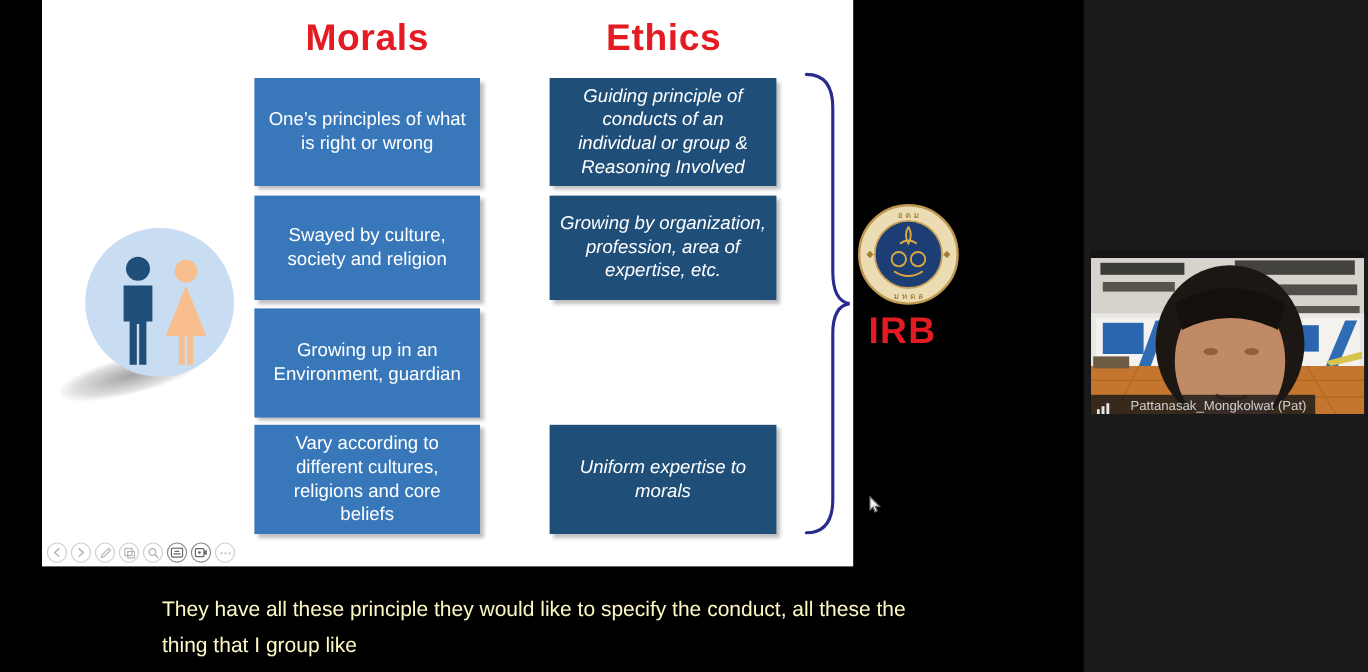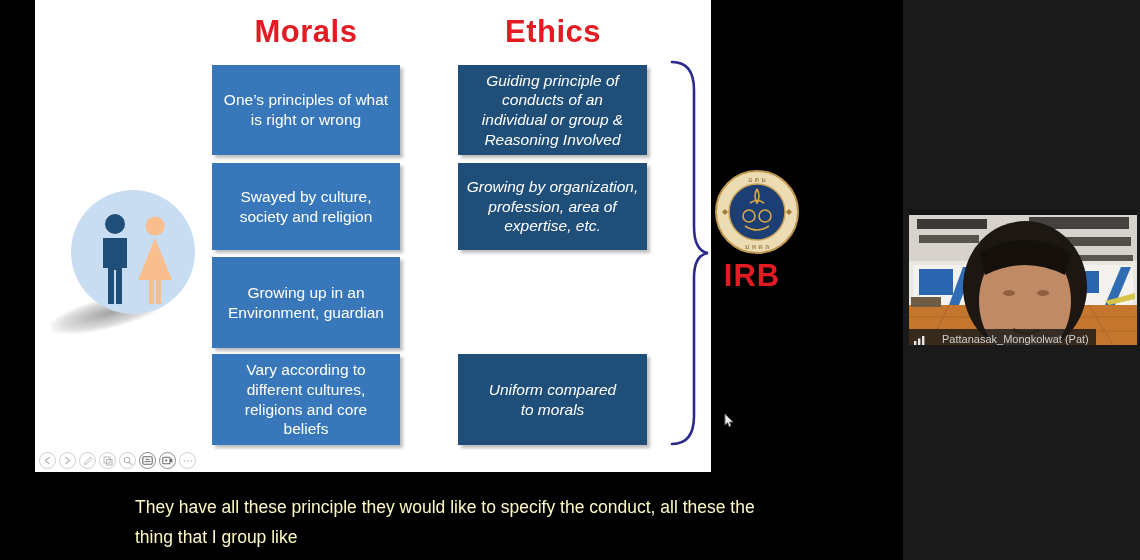--- a/index.html
+++ b/index.html
@@ -65,21 +65,21 @@
       <div class="col-title" id="morals-title">Morals</div>
       <div class="col-title" id="ethics-title">Ethics</div>
 
       <div class="mbox" style="top:65px;height:90px;">One’s principles of what is right or wrong</div>
       <div class="mbox" style="top:163px;height:87px;">Swayed by culture, society and religion</div>
       <div class="mbox" style="top:257px;height:91px;">Growing up in an Environment, guardian</div>
       <div class="mbox" style="top:354px;height:91px;padding:4px 14px;text-align:center;">Vary according to different cultures, religions and core beliefs</div>
 
       <div class="ebox" style="top:65px;height:90px;">Guiding principle of conducts of an individual or group &amp; Reasoning Involved</div>
       <div class="ebox" style="top:163px;height:87px;padding:4px 6px;">Growing by organization, profession, area of expertise, etc.</div>
-      <div class="ebox" style="top:354px;height:91px;padding:4px 24px;">Uniform compared to morals</div>
+      <div class="ebox" style="top:354px;height:91px;padding:4px 24px;">Uniform expertise to morals</div>
 
       <div class="people-wrap">
         <div class="people-shadow"></div>
         <div class="people-circle"></div>
         <svg width="150" height="150" style="position:absolute;left:0;top:0;">
 
           <g fill="#1f4e79">
             <circle cx="52" cy="42" r="10"></circle>
             <path d="M40,56 h24 v30 h-5 v36 h-6 v-34 h-2 v34 h-6 v-36 h-5 z"></path>
           </g>

